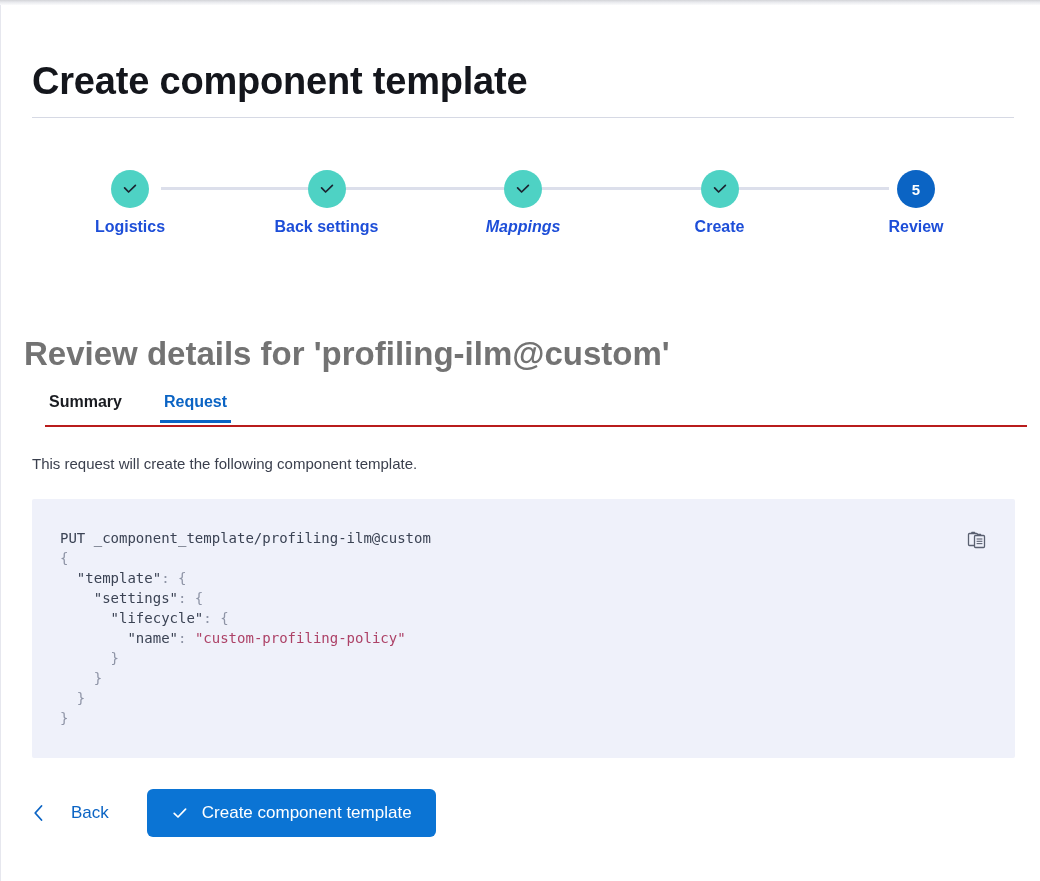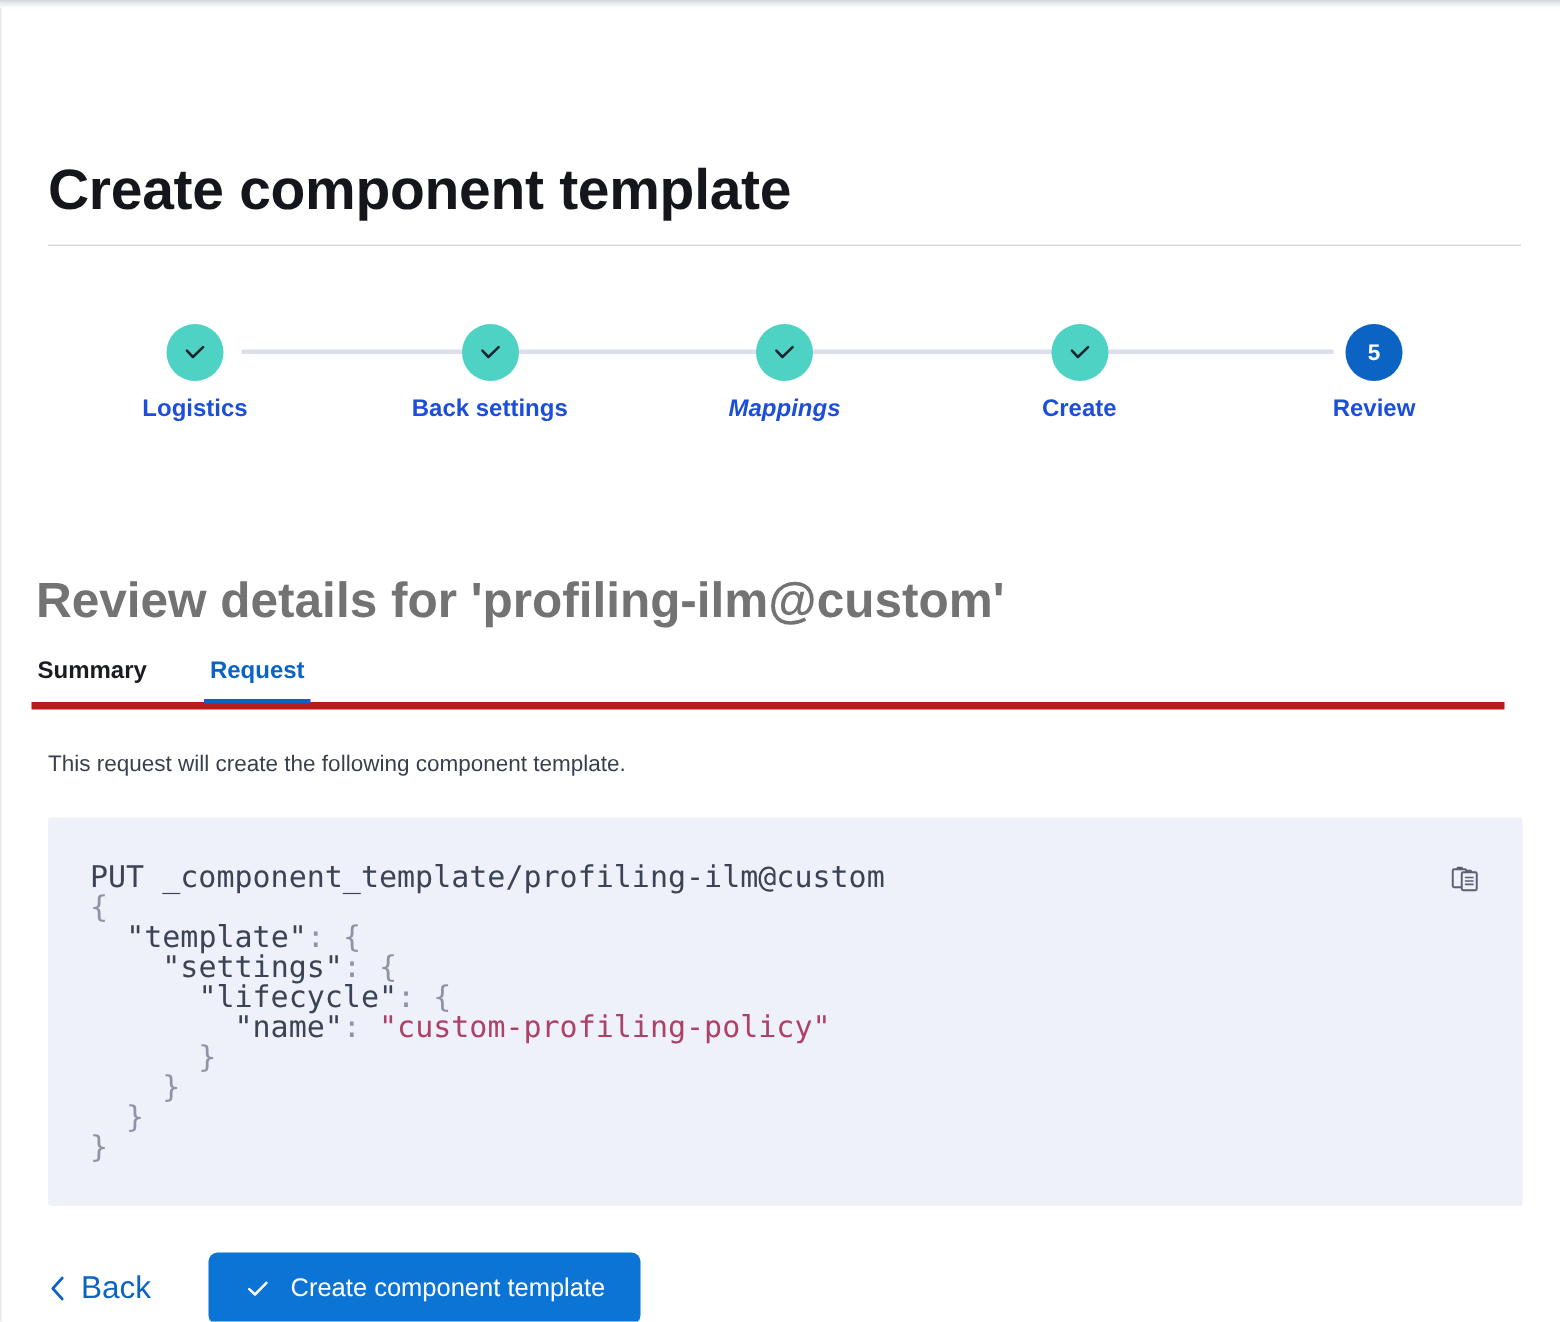--- a/index.html
+++ b/index.html
@@ -37,21 +37,20 @@
     background: #e6e7ee;
   }
 
   .page {
     position: absolute;
     top: 5px;
     left: 1px;
     width: 1039px;
     height: 816px;
     padding: 0;
-    margin-top: 46px;
   }
 
   
   .page-title {
     position: absolute;
     left: 31px;
     top: 28px;
     font-size: 38px;
     line-height: 46px;
     font-weight: bold;
@@ -125,25 +124,25 @@
     font-size: 33px;
     line-height: 38px;
     font-weight: bold;
     color: #737373;
     white-space: nowrap;
   }
 
   
   .tabs {
     position: absolute;
-    left: 20px;
+    left: 44px;
     top: 380px;
     width: 982px;
     height: 42px;
-    border-bottom: 5px solid #b91c1c;
+    border-bottom: 2px solid #b91c1c;
   }
   .tab {
     display: inline-block;
     padding: 0 4px 12px 4px;
     margin-right: 34px;
     font-size: 16px;
     font-weight: bold;
     color: #1a1c21;
     cursor: pointer;
     position: relative;
@@ -183,21 +182,21 @@
     width: 983px;
     height: 259px;
     background: #eff1fa;
     border-radius: 2px;
   }
   .code-block {
     position: absolute;
     left: 28px;
     top: 29px;
     font-family: "DejaVu Sans Mono", "Liberation Mono", monospace;
-    font-size: 20px;
+    font-size: 14px;
     line-height: 20px;
     white-space: pre;
     color: #4b5263;
     margin: 0;
   }
   .c-method { color: #3b4354; }
   .c-punct  { color: #8e94a6; }
   .c-key    { color: #3b4354; }
   .c-string { color: #ad4267; }
 
@@ -222,23 +221,23 @@
     position: absolute;
     left: 31px;
     top: 784px;
     height: 48px;
     display: flex;
     align-items: center;
   }
   .back-link {
     display: flex;
     align-items: center;
-    gap: 9px;
+    gap: 26px;
     color: #0b64c4;
-    font-size: 21px;
+    font-size: 17px;
     background: none;
     border: none;
     padding: 0;
     cursor: pointer;
     font-family: inherit;
     margin-right: 38px;
   }
   .back-link .chev { display: flex; align-items: center; }
   .primary-btn {
     display: flex;

